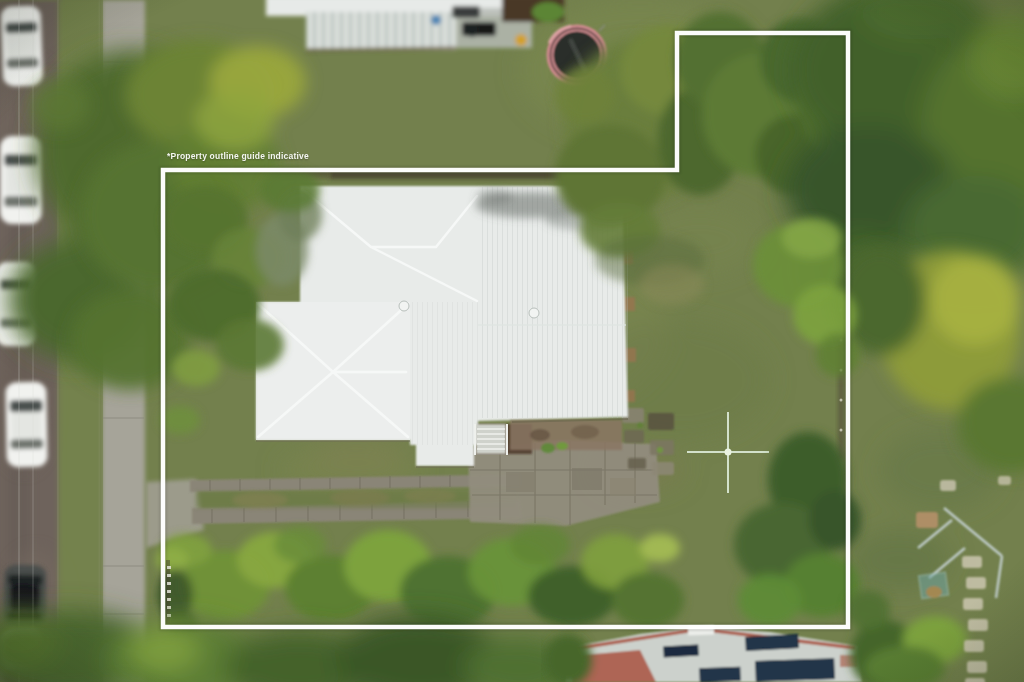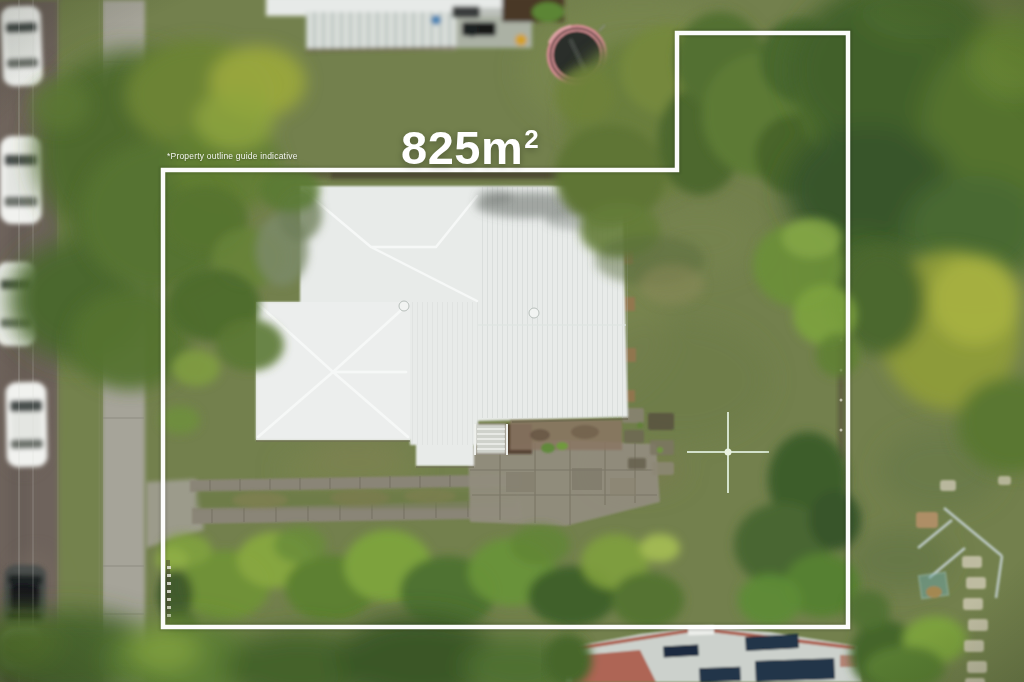--- a/index.html
+++ b/index.html
@@ -3,21 +3,21 @@
 <meta charset="utf-8">
 <style>
   html,body{margin:0;padding:0;background:#222;}
   .stage{position:relative;width:1024px;height:682px;overflow:hidden;
          font-family:"Liberation Sans","DejaVu Sans",sans-serif;background:var(--grass,#73804d);}
   .stage svg{position:absolute;left:0;top:0;display:block;}
   .overlay-text{position:absolute;color:#fff;z-index:10;pointer-events:none;}
   .area-label{left:401px;top:124px;font-size:47px;font-weight:700;line-height:1;
               letter-spacing:0.5px;text-shadow:0 2px 7px rgba(0,0,0,.30);}
   .area-label .sup{font-size:26px;font-weight:700;position:relative;top:-16px;margin-left:1px;}
-  .disclaimer{left:167px;top:151px;font-size:8.5px;font-weight:400;opacity:.93;
+  .disclaimer{left:167px;top:151px;font-size:8.5px;font-weight:700;opacity:.93;
               letter-spacing:.2px;text-shadow:0 1px 2px rgba(0,0,0,.35);}
 </style>
 </head>
 <body>
 
 <div class="stage">
 <svg width="1024" height="682" viewBox="0 0 1024 682">
   <defs>
     <filter id="b1" x="-40%" y="-40%" width="180%" height="180%">
           <feGaussianBlur stdDeviation="1"></feGaussianBlur>
@@ -403,15 +403,14 @@
   </g>
 
   <rect x="0" y="0" width="1024" height="682" fill="url(#vig)"></rect>
 
   <g>
     <path d="M163,627 V170 H677 V33 H848 V627 Z" fill="none" stroke="#000000" stroke-opacity=".13" stroke-width="7.5" filter="url(#b1)"></path>
     <path d="M163,627 V170 H677 V33 H848 V627 Z" fill="none" style="stroke:var(--outline)" stroke-width="4.5" opacity=".98"></path>
   </g>
 </svg>
 
-<div class="overlay-text area-label"><span>825m</span><span class="sup">2</span></div>
 <div class="overlay-text disclaimer">*Property outline guide indicative</div>
 </div>
 
 </body></html>

